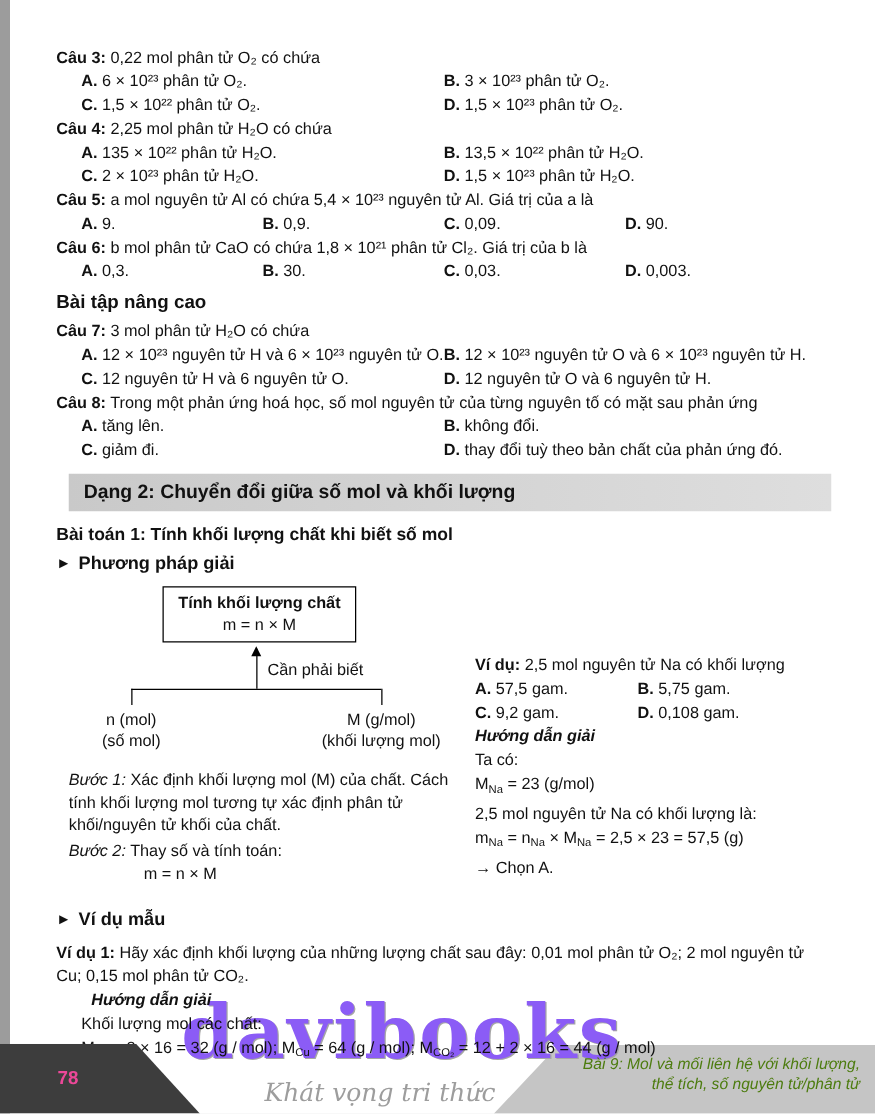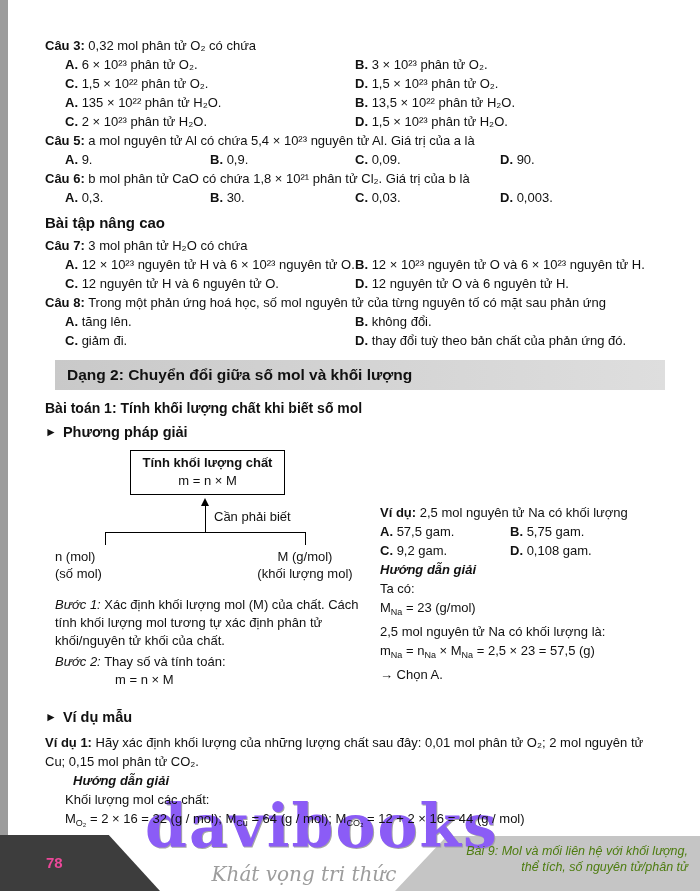--- a/index.html
+++ b/index.html
@@ -32,21 +32,21 @@
           text-align:center; padding:3px 2px 4px; line-height:18px; }
   .dbox-title { font-weight:bold; }
   .vline { position:absolute; left:150px; top:52px; height:32px; border-left:1px solid #000; }
   .arrowhead { position:absolute; left:146px; top:50px; width:0; height:0;
                border-left:4.5px solid transparent; border-right:4.5px solid transparent;
                border-bottom:8px solid #000; }
   .vlabel { position:absolute; left:159px; top:60px; line-height:17px; }
   .hline { position:absolute; left:50px; top:84px; width:200px; border-top:1px solid #000; }
   .tickL { position:absolute; left:50px; top:84px; height:13px; border-left:1px solid #000; }
   .tickR { position:absolute; left:250px; top:84px; height:13px; border-left:1px solid #000; }
-  .nodeL { position:absolute; left:0px; top:100px; width:100px; line-height:17px; }
+  .nodeL { position:absolute; left:0px; top:100px; width:100px; text-align:center; line-height:17px; }
   .nodeR { position:absolute; left:180px; top:100px; width:140px; text-align:center; line-height:17px; }
 
   .step { line-height:18px; margin-top:3px; }
   .step-label { font-style:italic; }
   .step-formula { padding-left:60px; line-height:18px; }
 
   .ex-line { line-height:19px; }
   .ex-opts { display:grid; grid-template-columns:130px 1fr; }
   .hdg { font-weight:bold; font-style:italic; line-height:19px; }
 
@@ -72,30 +72,31 @@
 </style>
 </head>
 <body>
 
 <div class="sheet">
   <div class="edge-strip"></div>
 
   <main class="content">
 
     <section>
-      <p class="line"><b>Câu 3:</b> <span>0,32 mol phân tử O₂ có chứa</span></p>
+      <p class="line"><b>Câu 3:</b> <span>0,22 mol phân tử O₂ có chứa</span></p>
       <div class="opts opts-2">
         <p class="opt"><b>A.</b> <span>6 × 10²³ phân tử O₂.</span></p>
         <p class="opt"><b>B.</b> <span>3 × 10²³ phân tử O₂.</span></p>
         <p class="opt"><b>C.</b> <span>1,5 × 10²² phân tử O₂.</span></p>
         <p class="opt"><b>D.</b> <span>1,5 × 10²³ phân tử O₂.</span></p>
       </div>
     </section>
 
     <section>
+      <p class="line"><b>Câu 4:</b> <span>2,25 mol phân tử H₂O có chứa</span></p>
       <div class="opts opts-2">
         <p class="opt"><b>A.</b> <span>135 × 10²² phân tử H₂O.</span></p>
         <p class="opt"><b>B.</b> <span>13,5 × 10²² phân tử H₂O.</span></p>
         <p class="opt"><b>C.</b> <span>2 × 10²³ phân tử H₂O.</span></p>
         <p class="opt"><b>D.</b> <span>1,5 × 10²³ phân tử H₂O.</span></p>
       </div>
     </section>
 
     <section>
       <p class="line"><b>Câu 5:</b> <span>a mol nguyên tử Al có chứa 5,4 × 10²³ nguyên tử Al. Giá trị của a là</span></p>

